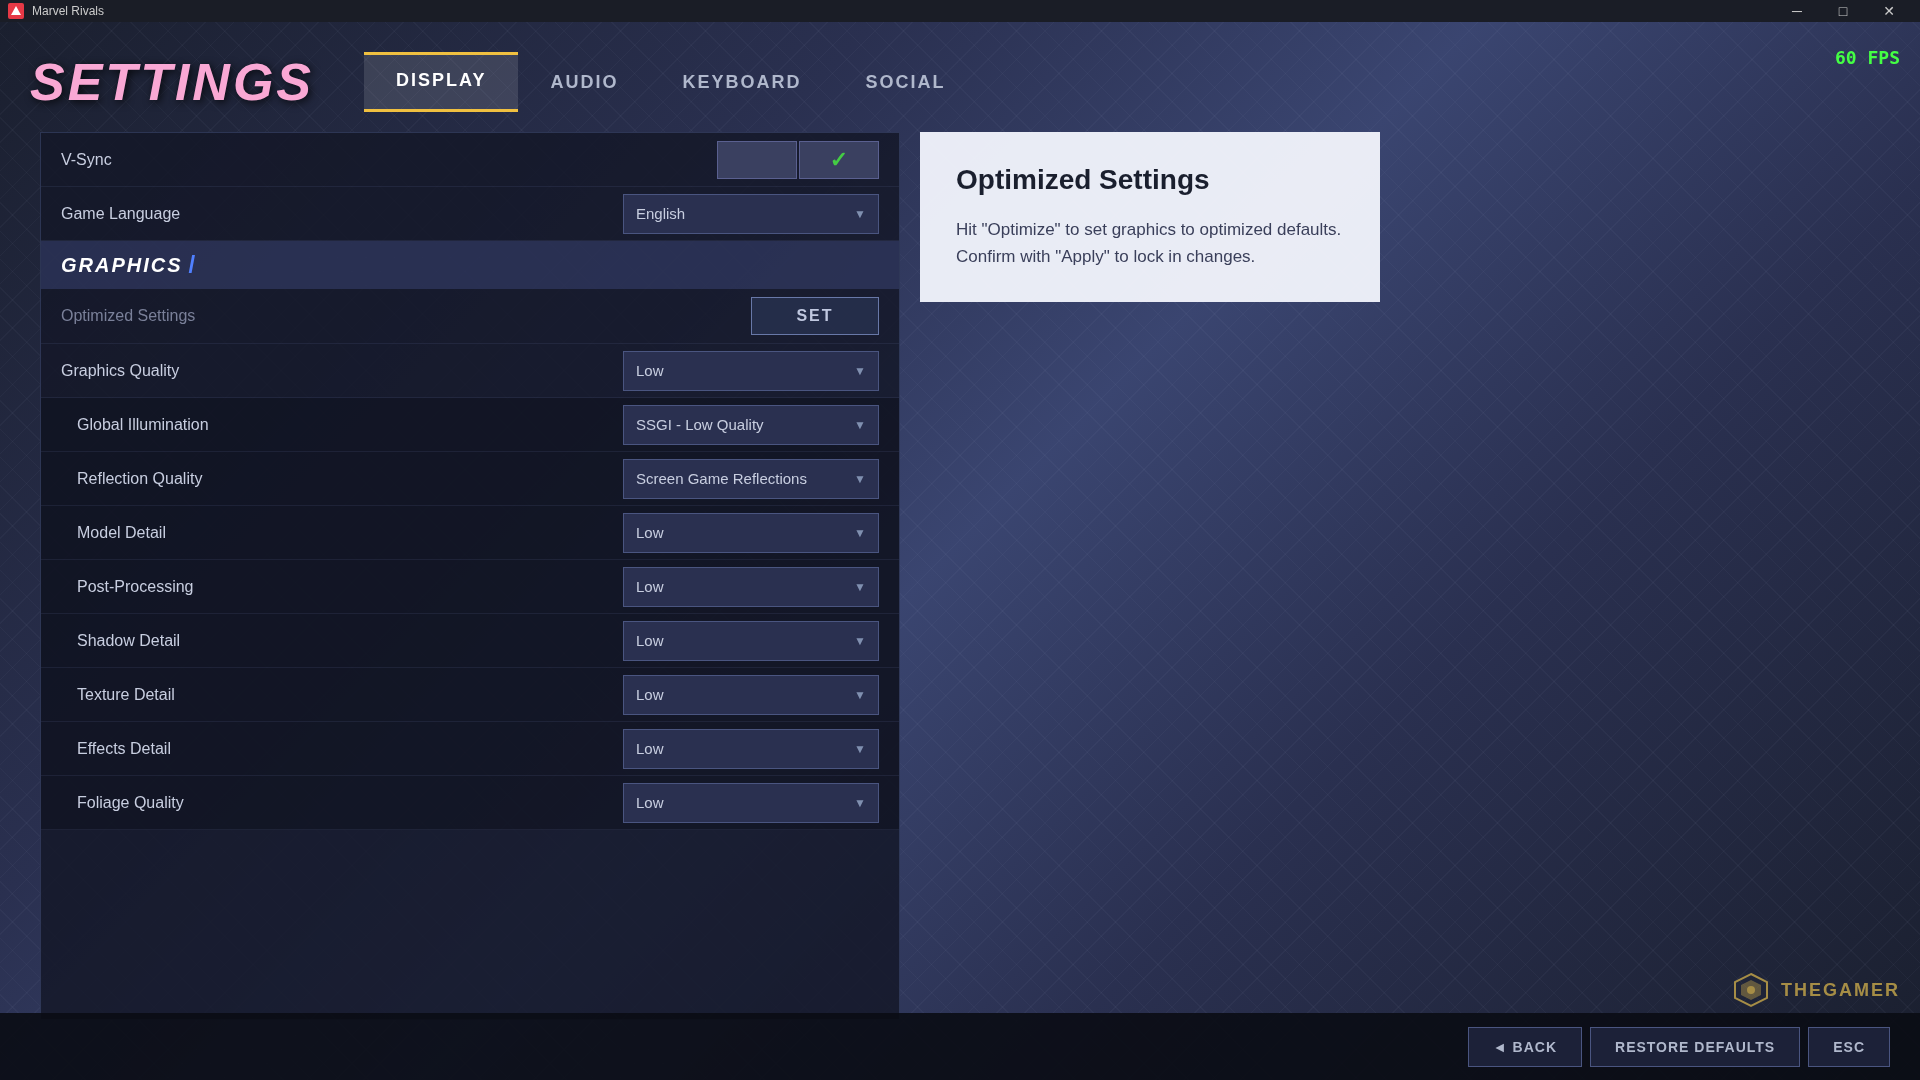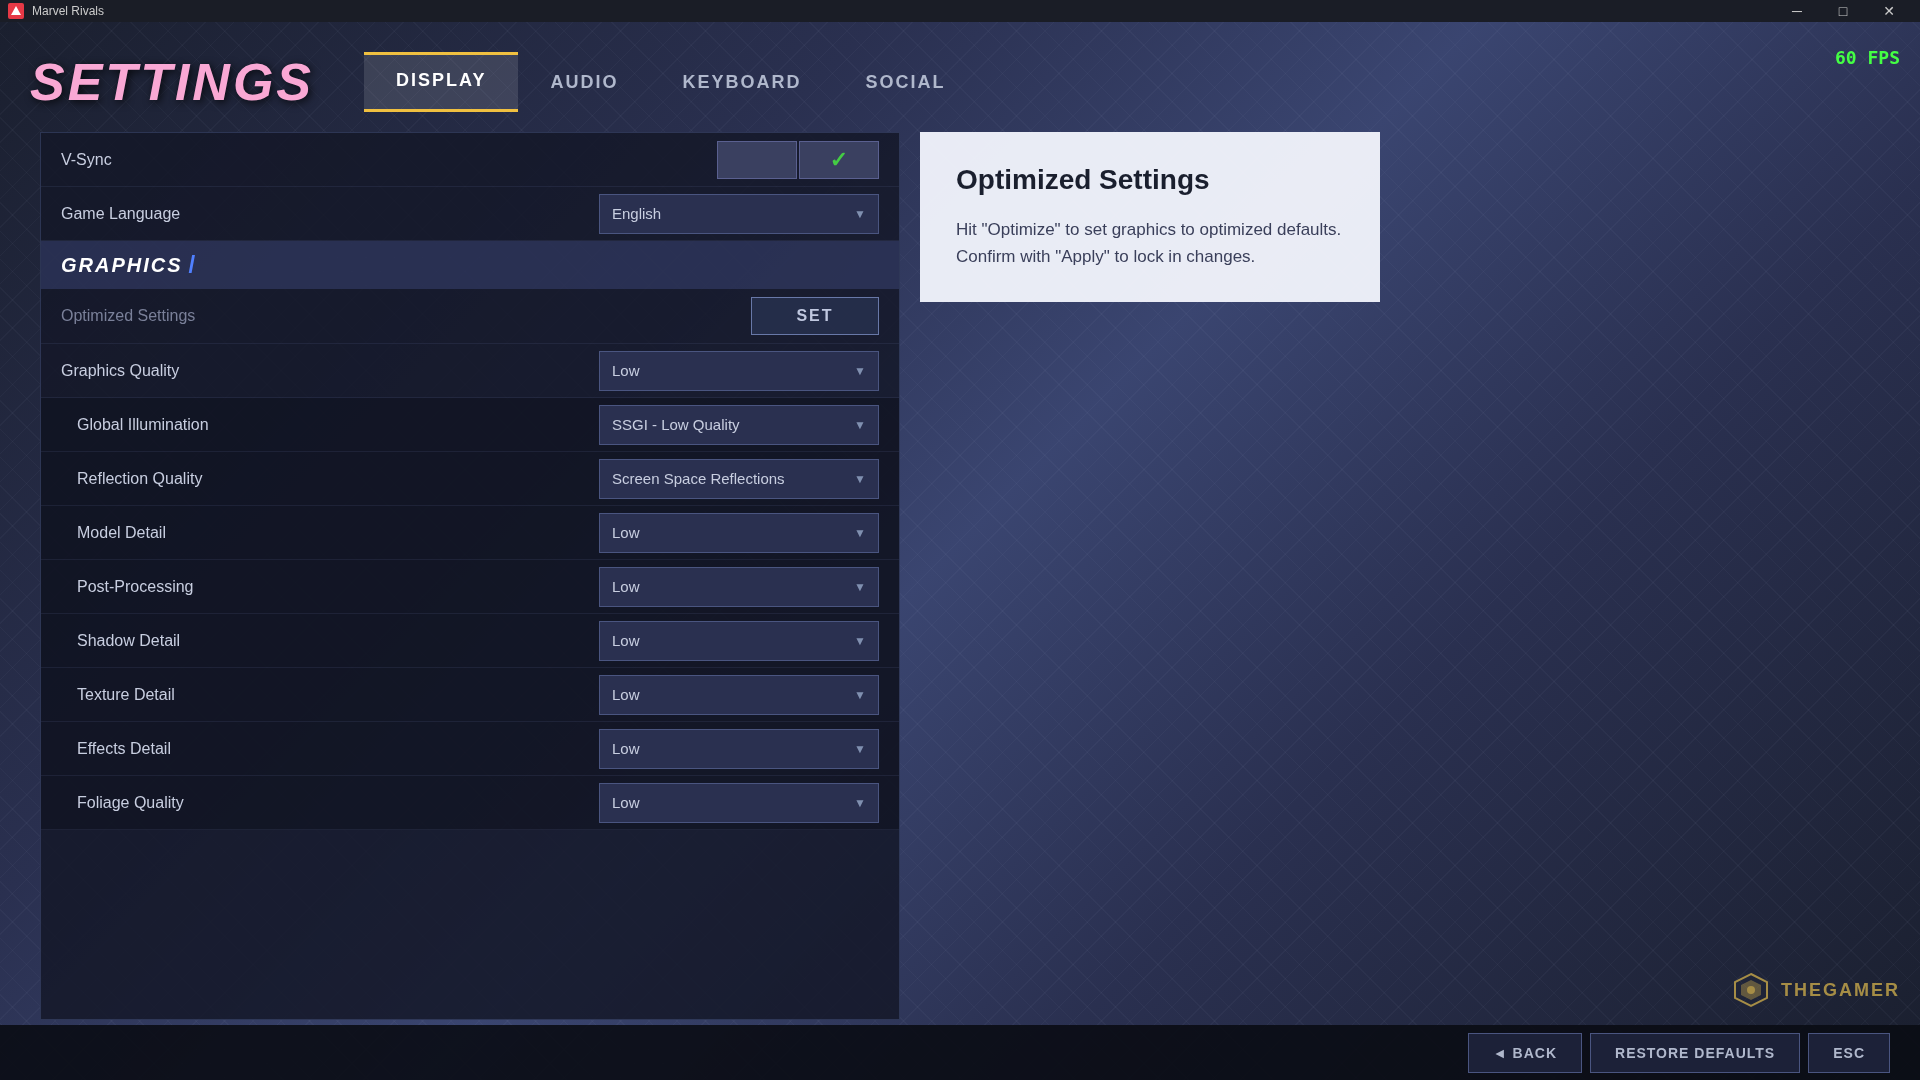--- a/index.html
+++ b/index.html
@@ -260,21 +260,21 @@
     }
 
     .checkmark {
       color: #44cc44;
       font-size: 22px;
       font-weight: 900;
     }
 
     
     .dropdown {
-      width: 280px;
+      width: 256px;
       height: 40px;
       background: #2a3050;
       border: 1px solid #4a5580;
       display: flex;
       align-items: center;
       justify-content: space-between;
       padding: 0 12px;
       cursor: pointer;
     }
 
@@ -336,21 +336,21 @@
       font-size: 17px;
       line-height: 1.6;
     }
 
     
     .bottom-bar {
       position: absolute;
       bottom: 0;
       left: 0;
       right: 0;
-      height: 55px;
+      height: 67px;
       background: rgba(10,12,20,0.9);
       display: flex;
       align-items: center;
       justify-content: flex-end;
       padding-right: 30px;
       gap: 8px;
     }
 
     .bottom-btn {
       height: 40px;
@@ -479,21 +479,21 @@
       <span class="setting-label">Global Illumination</span>
       <div class="dropdown">
         <span class="dropdown-value">SSGI - Low Quality</span>
         <span class="dropdown-arrow">▼</span>
       </div>
     </div>
 
     <div class="setting-row indented">
       <span class="setting-label">Reflection Quality</span>
       <div class="dropdown">
-        <span class="dropdown-value">Screen Space Reflections</span>
+        <span class="dropdown-value">Screen Game Reflections</span>
         <span class="dropdown-arrow">▼</span>
       </div>
     </div>
 
     <div class="setting-row indented">
       <span class="setting-label">Model Detail</span>
       <div class="dropdown">
         <span class="dropdown-value">Low</span>
         <span class="dropdown-arrow">▼</span>
       </div>

